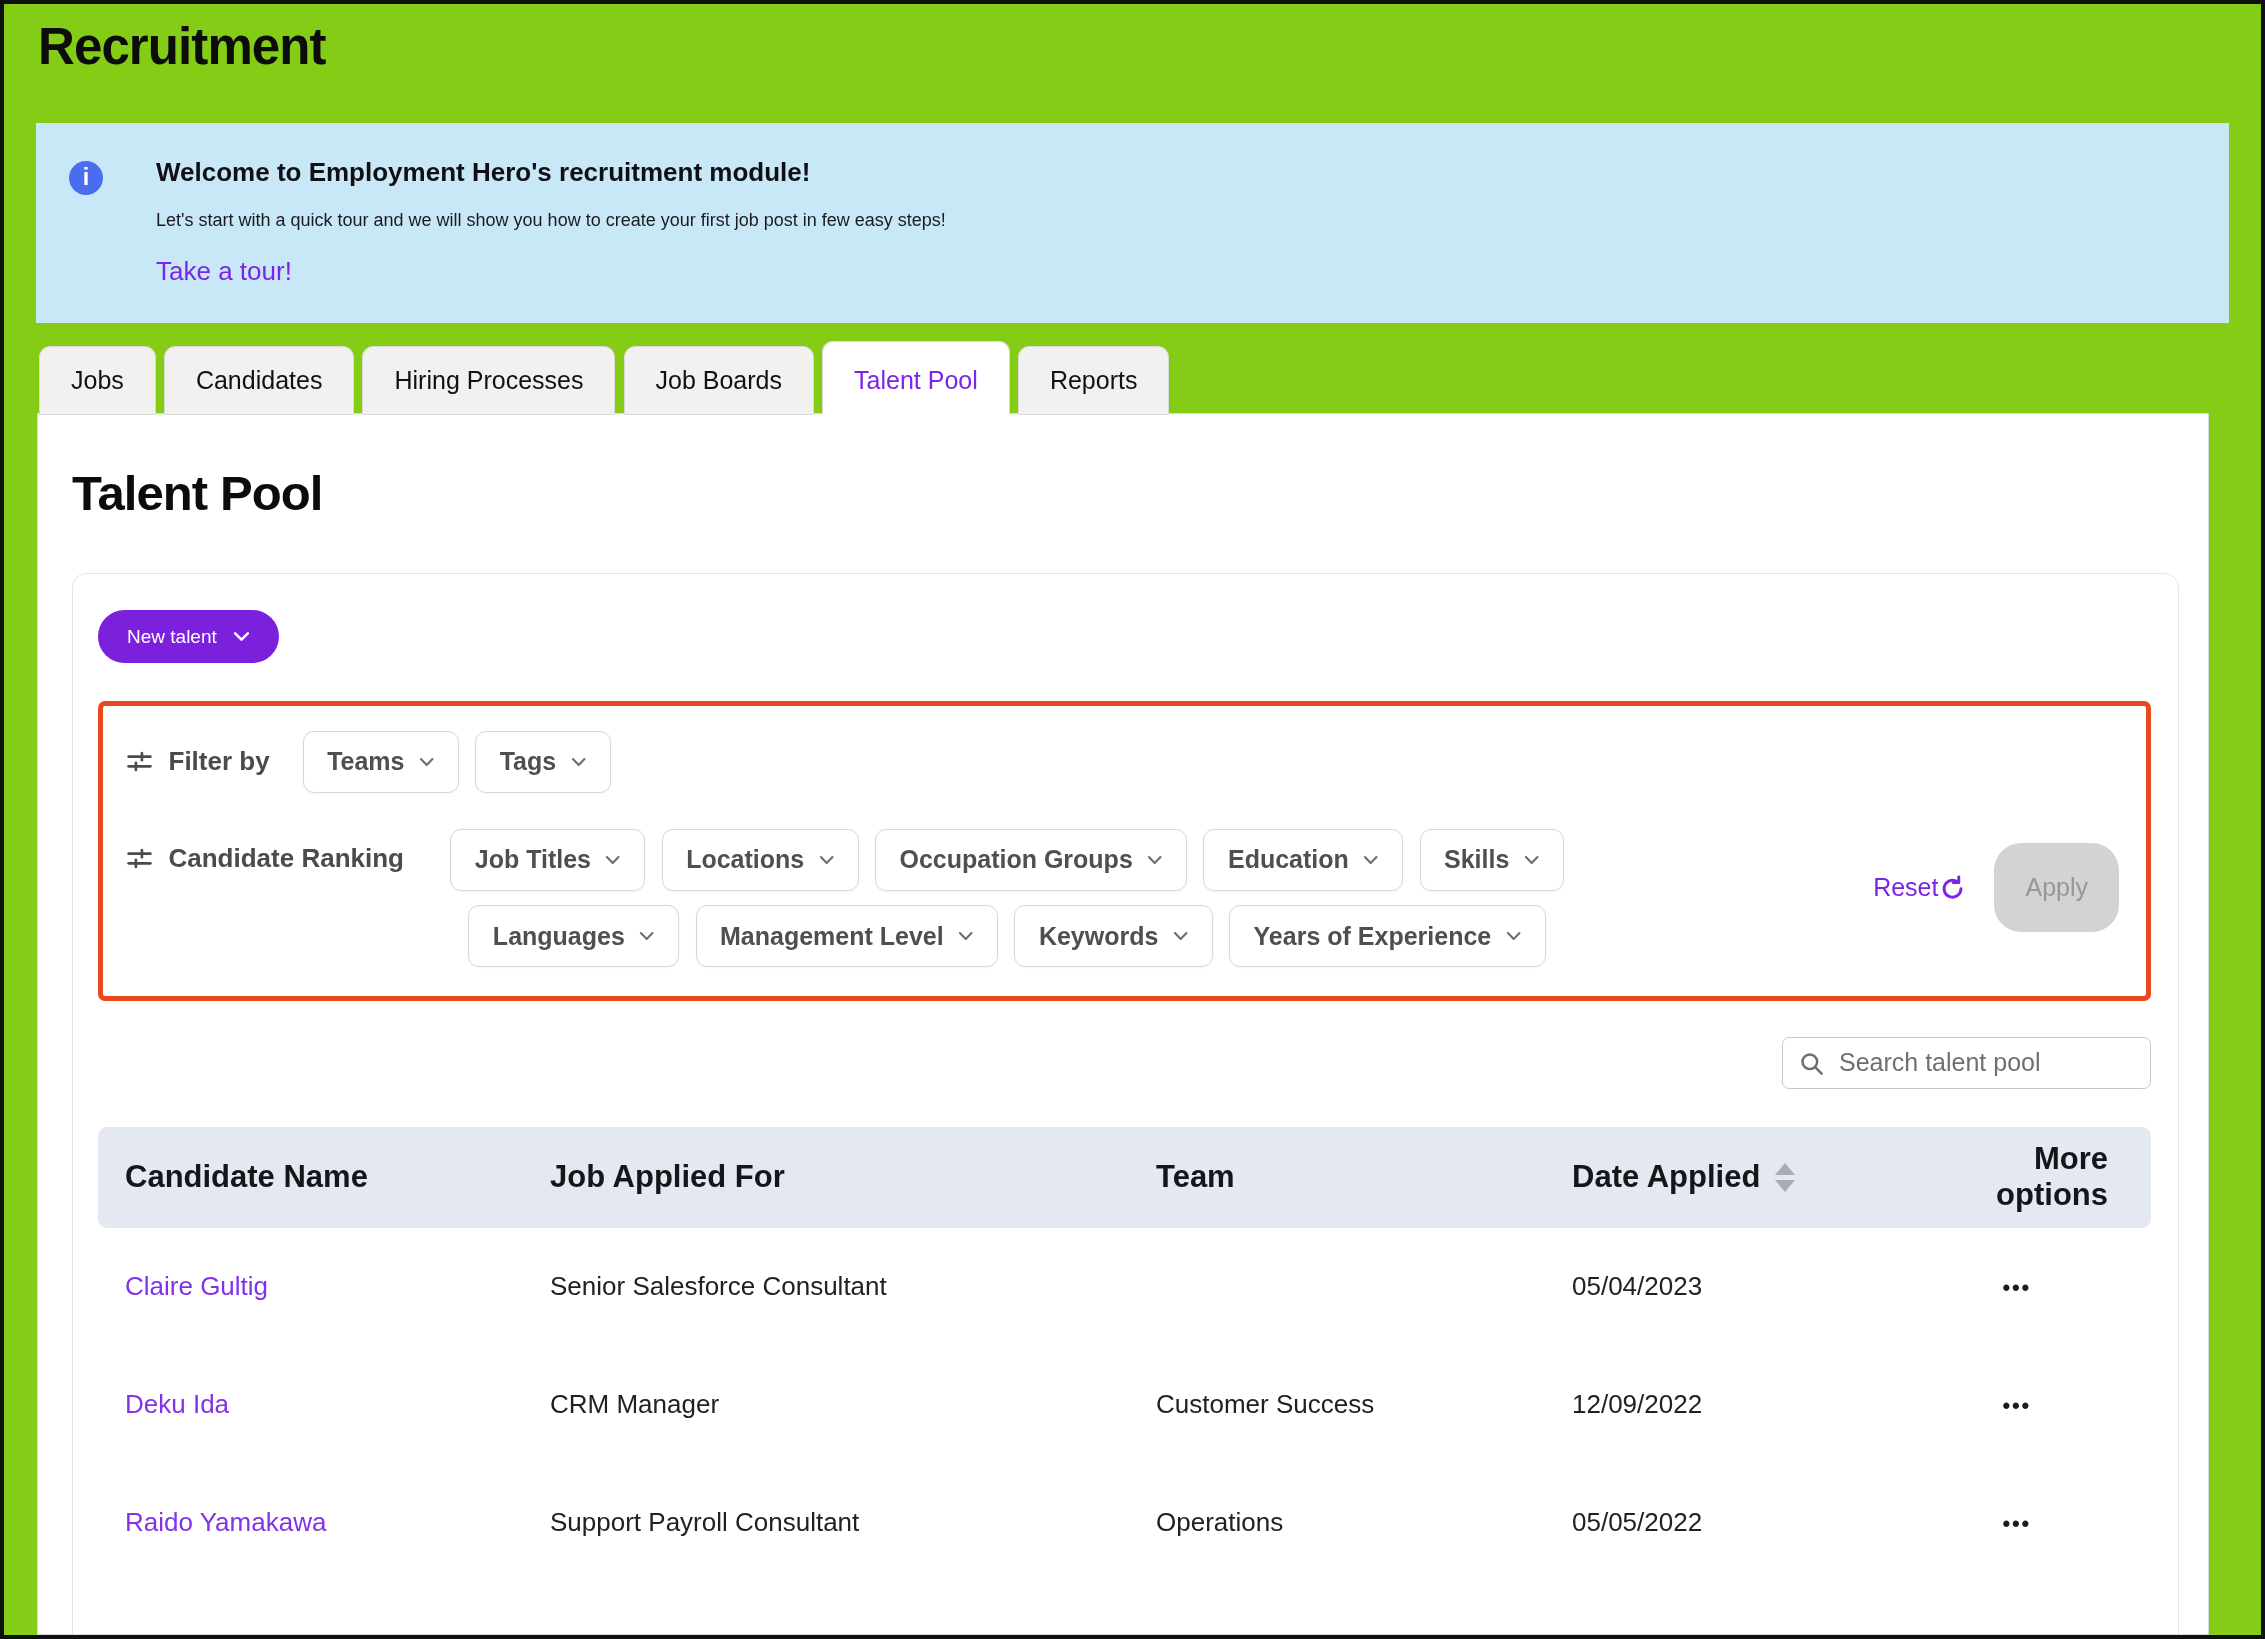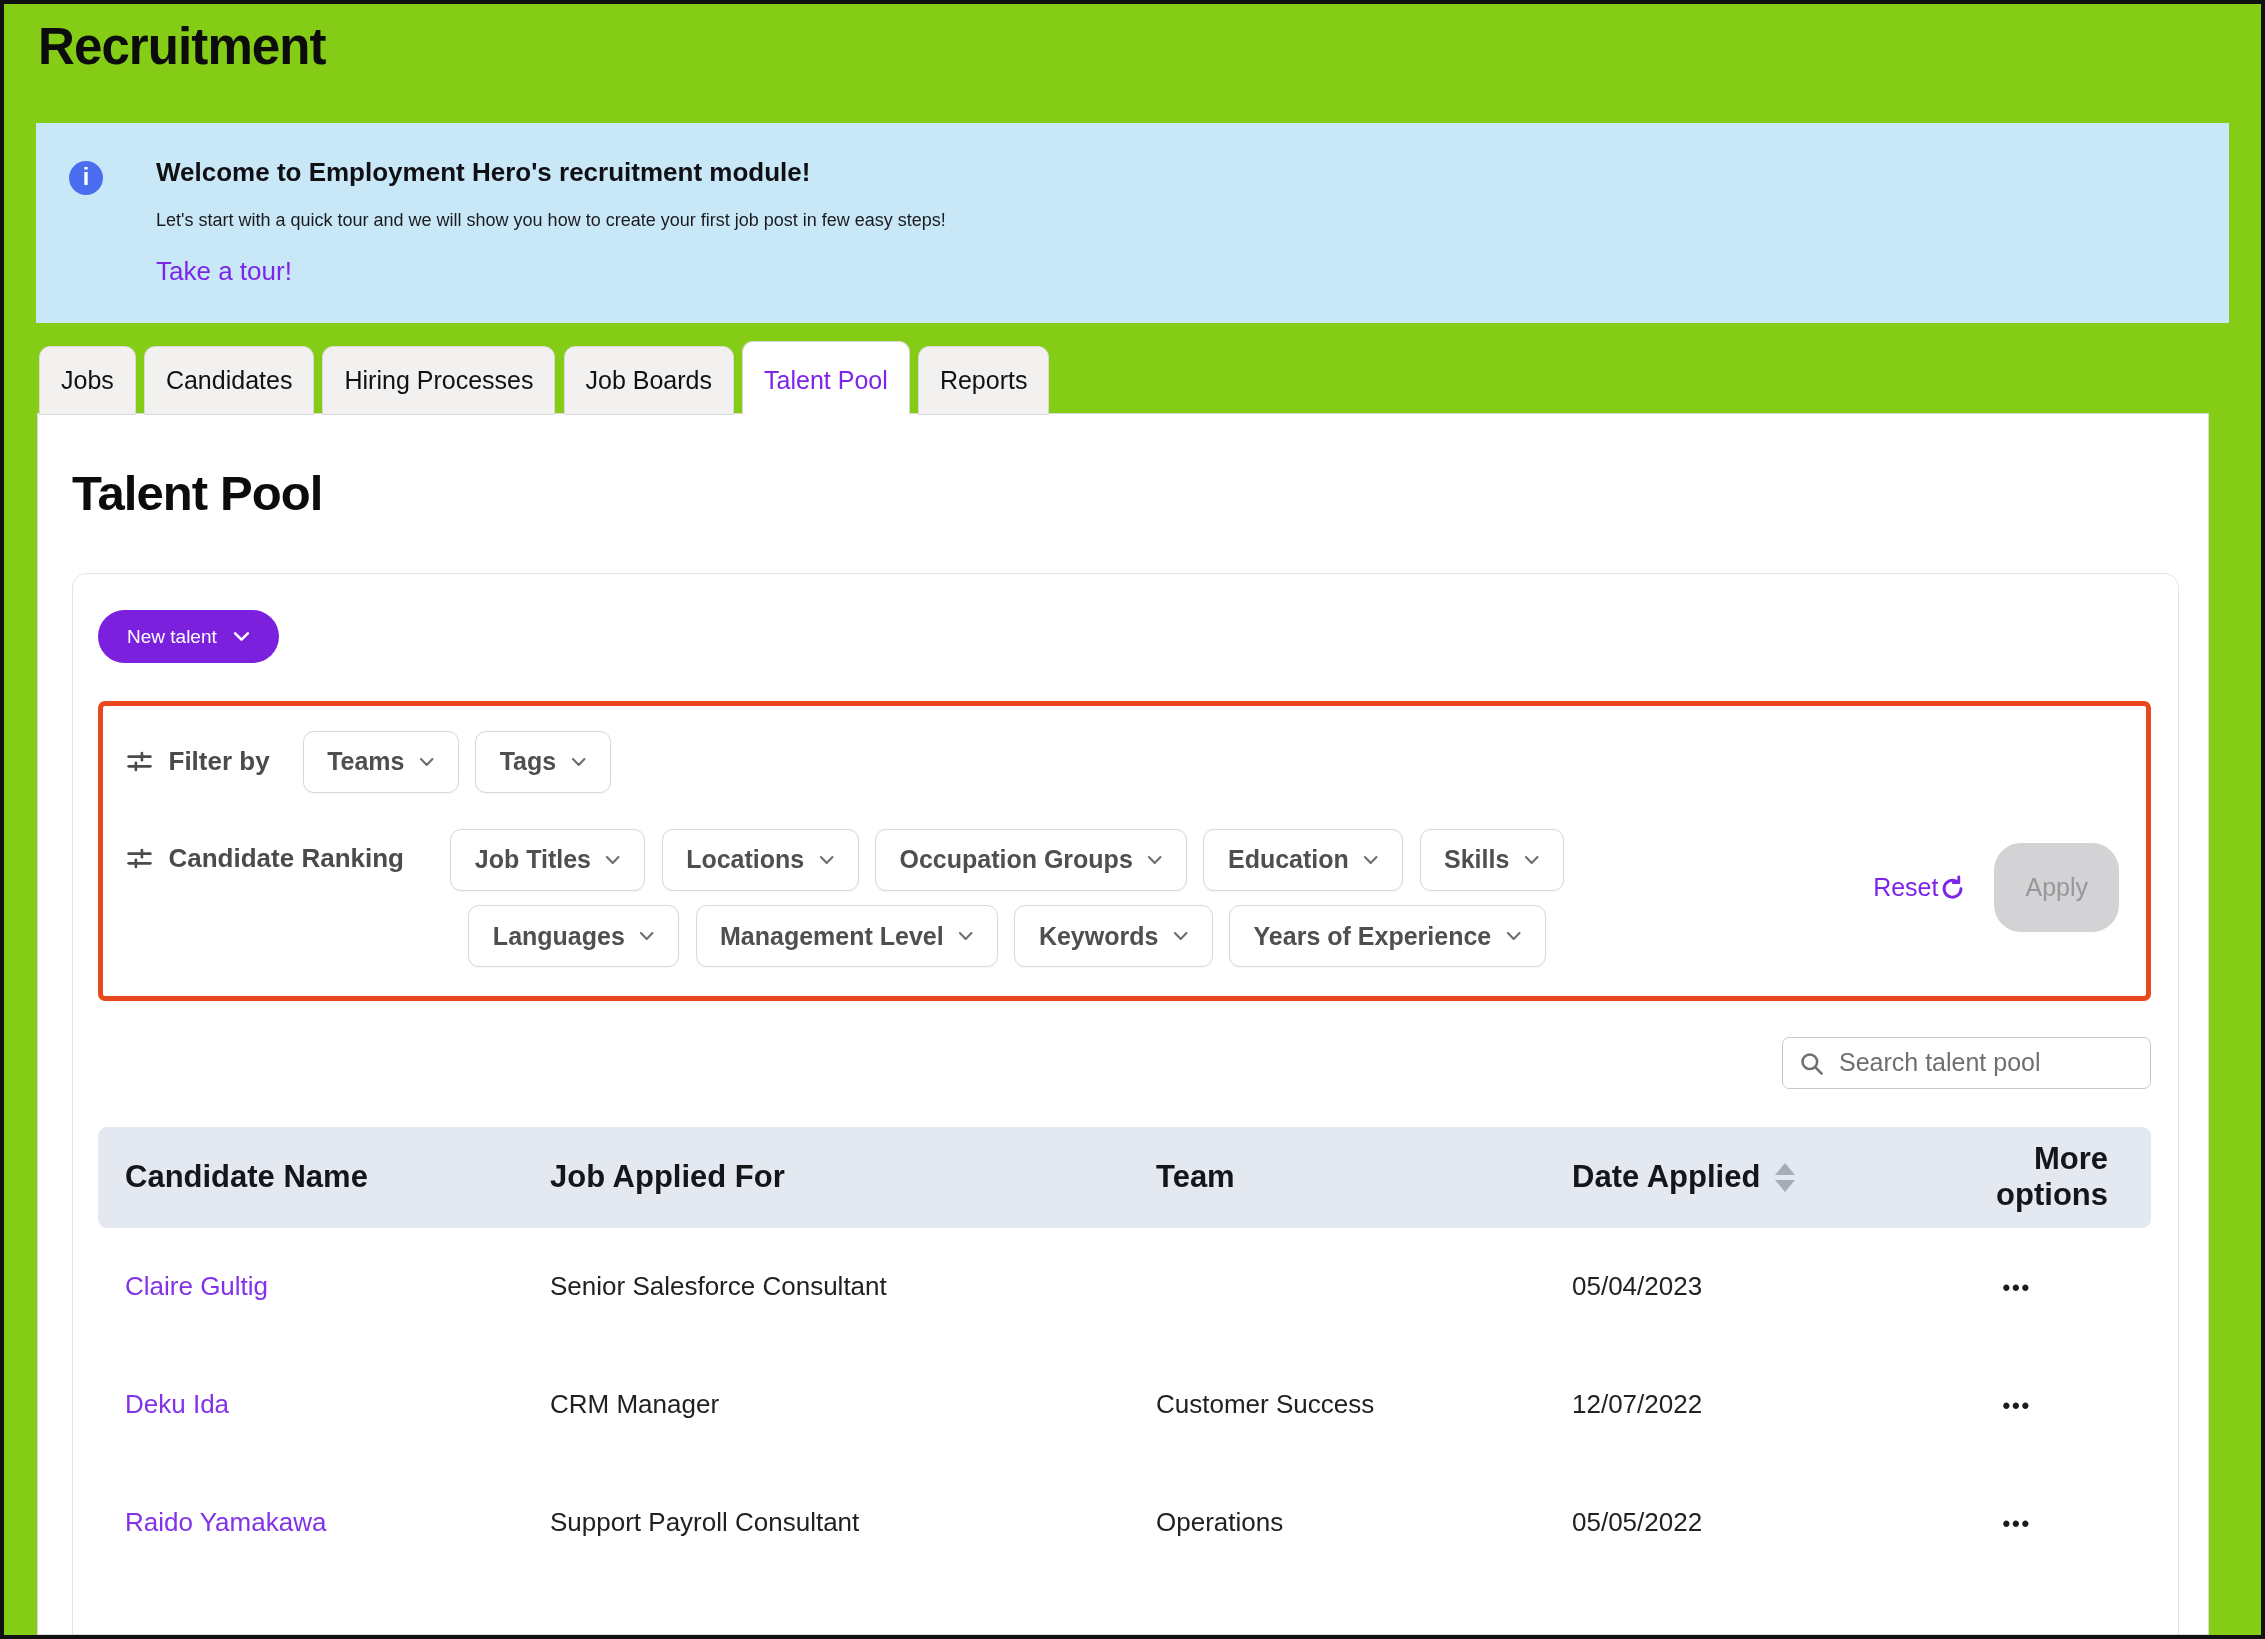--- a/index.html
+++ b/index.html
@@ -44,21 +44,21 @@
     display:flex; gap:8.1px;
     margin:18px 0 -0.9px 35px;
     position:relative; z-index:2;
     align-items:flex-end;
   }
   .tab {
     background:#f2f1ef;
     border:0.9px solid #d9d9d9;
     border-bottom:0.9px solid #d9d9d9;
     border-radius:11px 11px 0 0;
-    padding:19px 21px;
+    padding:19px 31px;
     font-size:25px; color:#111114;
     cursor:pointer;
     margin-bottom:-0.9px;
   }
   .tab.active {
     background:#ffffff;
     color:#7c25e9;
     border-bottom:0.9px solid #ffffff;
     padding-top:24.4px;
     z-index:3;
@@ -373,21 +373,21 @@
           <div>Senior Salesforce Consultant</div>
           <div></div>
           <div>05/04/2023</div>
           <div class="cell-more"><button class="more-btn">•••</button></div>
         </div>
 
         <div class="trow">
           <div class="cell-name">Deku Ida</div>
           <div>CRM Manager</div>
           <div>Customer Success</div>
-          <div>12/07/2022</div>
+          <div>12/09/2022</div>
           <div class="cell-more"><button class="more-btn">•••</button></div>
         </div>
 
         <div class="trow">
           <div class="cell-name">Raido Yamakawa</div>
           <div>Support Payroll Consultant</div>
           <div>Operations</div>
           <div>05/05/2022</div>
           <div class="cell-more"><button class="more-btn">•••</button></div>
         </div>

